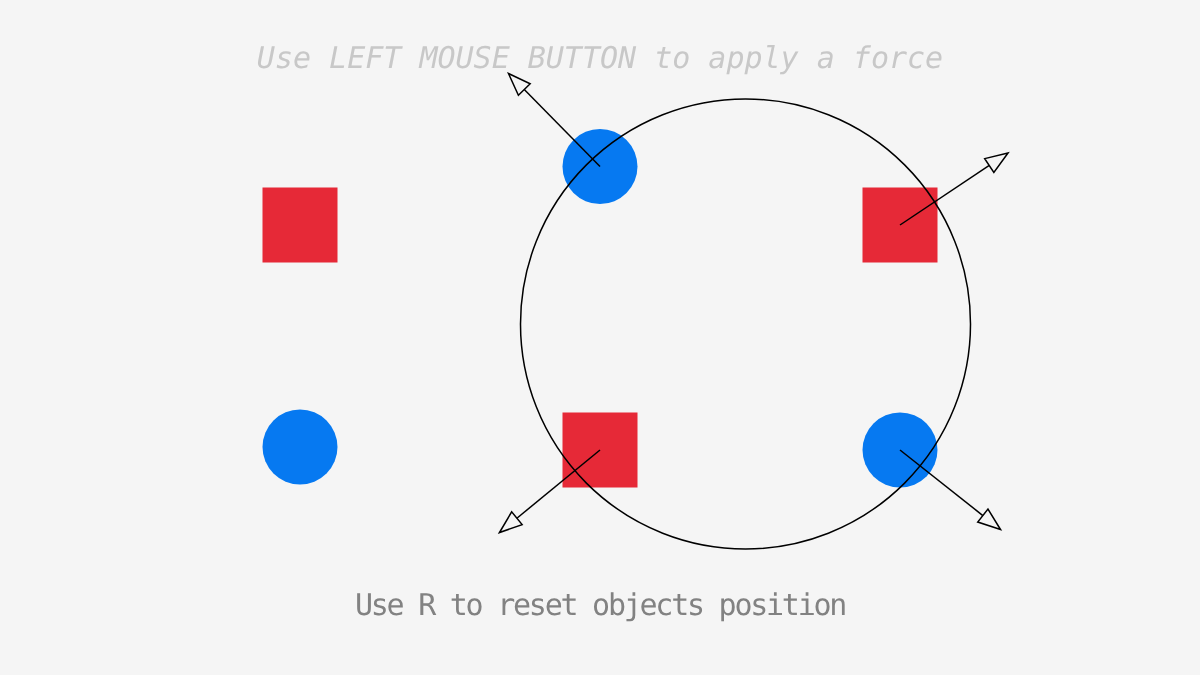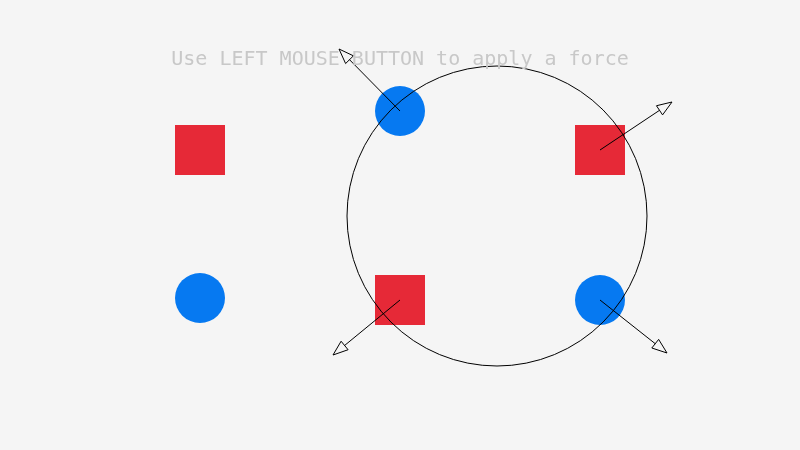--- a/index.html
+++ b/index.html
@@ -8,21 +8,21 @@
     background:var(--bg,#F5F5F5);
     font-family:"DejaVu Sans Mono","Liberation Mono",monospace;
   }
   .stage{position:absolute;inset:0;}
   svg.canvas{position:absolute;left:0;top:0;}
   .instruction{
     position:absolute;left:0;width:100%;
     text-align:center;font-size:20px;line-height:20px;
     white-space:pre;user-select:none;
   }
-  .instruction.top{top:48px;color:var(--ctop,#C8C8C8);}
+  .instruction.top{top:28px;color:var(--ctop,#C8C8C8);font-style:italic;}
   .instruction.bottom{top:393px;color:var(--cbottom,#828282);letter-spacing:-1.5px;}
 </style>
 </head>
 <body style="background: rgb(245, 245, 245);">
 
 <div class="stage">
   <svg class="canvas" width="800" height="450" viewBox="0 0 800 450">
       <rect x="175" y="125" width="50" height="50" fill="#E62937"></rect>
       <rect x="575" y="125" width="50" height="50" fill="#E62937"></rect>
       <rect x="375" y="275" width="50" height="50" fill="#E62937"></rect>
@@ -33,13 +33,14 @@
       <line x1="400" y1="111" x2="349.52002151189373" y2="59.69248088094118" stroke="#000000" stroke-width="1"></line>
       <polygon points="339,49 353.4405978349055,55.83513965991347 345.599445188882,63.54982210196889" fill="none" stroke="#000000" stroke-width="1" stroke-linejoin="miter"></polygon>
       <line x1="600" y1="150" x2="659.5192455849324" y2="110.32050294337844" stroke="#000000" stroke-width="1"></line>
       <polygon points="672,102 662.5700966641712,114.89677956223659 656.4683945056936,105.7442263245203" fill="none" stroke="#000000" stroke-width="1" stroke-linejoin="miter"></polygon>
       <line x1="400" y1="300" x2="344.5939244596397" y2="345.48259932417636" stroke="#000000" stroke-width="1"></line>
       <polygon points="333,355 341.1042108785044,341.23149368897515 348.08363804077504,349.7337049593776" fill="none" stroke="#000000" stroke-width="1" stroke-linejoin="miter"></polygon>
       <line x1="600" y1="300" x2="655.2357530557169" y2="343.69395390974626" stroke="#000000" stroke-width="1"></line>
       <polygon points="667,353 651.8235361559572,348.00751112265004 658.6479699554767,339.38039669684247" fill="none" stroke="#000000" stroke-width="1" stroke-linejoin="miter"></polygon>
     </svg>
   <div class="instruction top">Use LEFT MOUSE BUTTON to apply a force</div>
+  <div class="instruction bottom">Use R to reset objects position</div>
 </div>
 
 </body></html>

